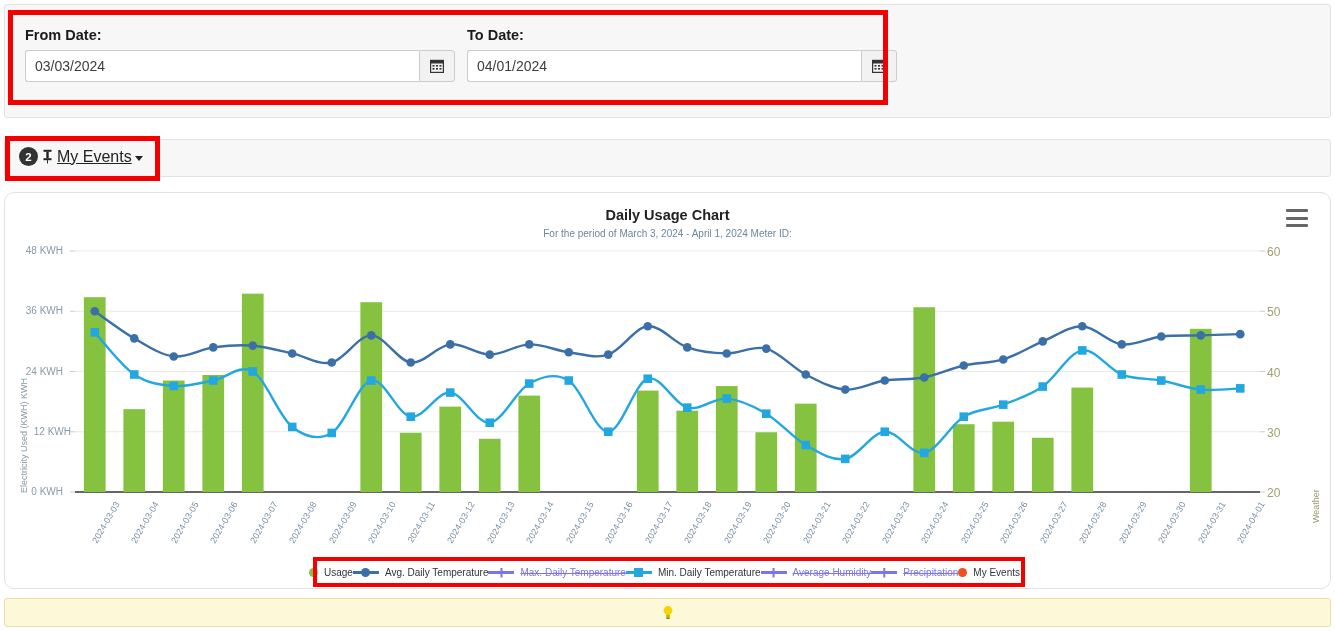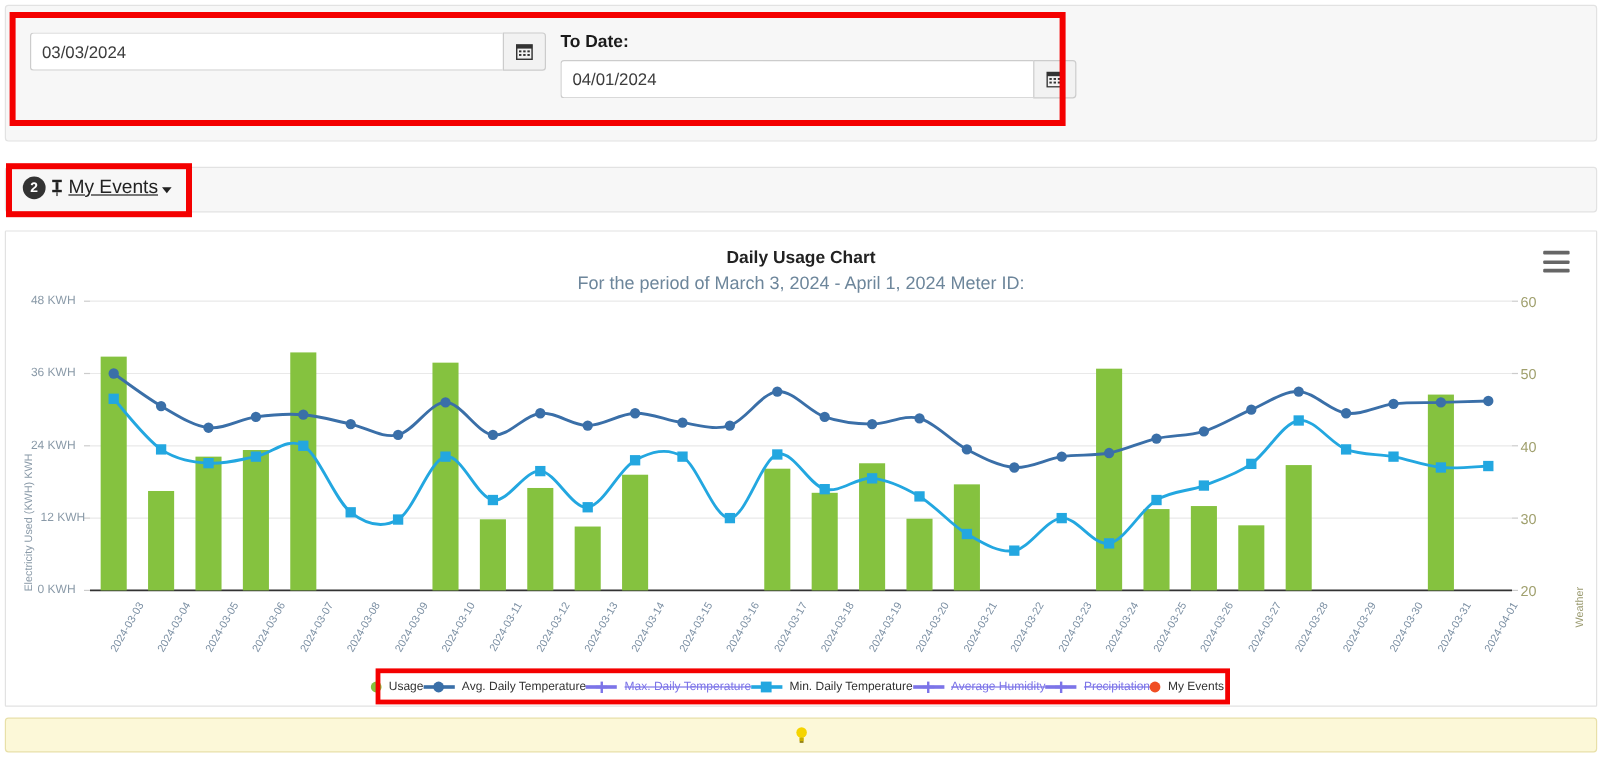--- a/index.html
+++ b/index.html
@@ -129,35 +129,35 @@
     margin-top: 3px;
   }
 
   
   .chart-panel {
     position: absolute;
     left: 4px; top: 192px;
     width: 1327px; height: 397px;
     background: #fff;
     border: 1px solid #e2e2e2;
-    border-radius: 1px;
+    border-radius: 10px;
   }
   .chart-title {
     position: absolute;
     left: 0; right: 0; top: 14px;
     text-align: center;
     font-size: 14.5px;
     font-weight: bold;
     color: #222;
   }
   .chart-subtitle {
     position: absolute;
     left: 0; right: 0; top: 35px;
     text-align: center;
-    font-size: 15px;
+    font-size: 10px;
     color: #6d869b;
   }
   .hamburger {
     position: absolute;
     right: 22px; top: 16px;
     width: 22px; height: 18px;
     display: flex; flex-direction: column; justify-content: space-between;
     cursor: pointer;
   }
   .hamburger span { display: block; height: 3px; background: #666; border-radius: 1px; }
@@ -243,20 +243,21 @@
     color: #3b3b24;
     gap: 5px;
   }
 </style>
 </head>
 <body>
 
 <div class="filter-panel">
 
   <div class="field-group from">
+    <label class="field-label">From Date:</label>
     <div class="input-wrap">
       <input class="date-input" type="text" value="03/03/2024" style="">
       <div class="cal-btn">
         <svg width="14" height="14" viewBox="0 0 14 14">
           <rect x="0.5" y="1.5" width="13" height="12" fill="none" stroke="#333" stroke-width="1.4"></rect>
           <rect x="0.5" y="1.5" width="13" height="3" fill="#333"></rect>
           <rect x="2.5" y="6" width="2" height="1.6" fill="#333"></rect>
           <rect x="6" y="6" width="2" height="1.6" fill="#333"></rect>
           <rect x="9.5" y="6" width="2" height="1.6" fill="#333"></rect>
           <rect x="2.5" y="9" width="2" height="1.6" fill="#333"></rect>

